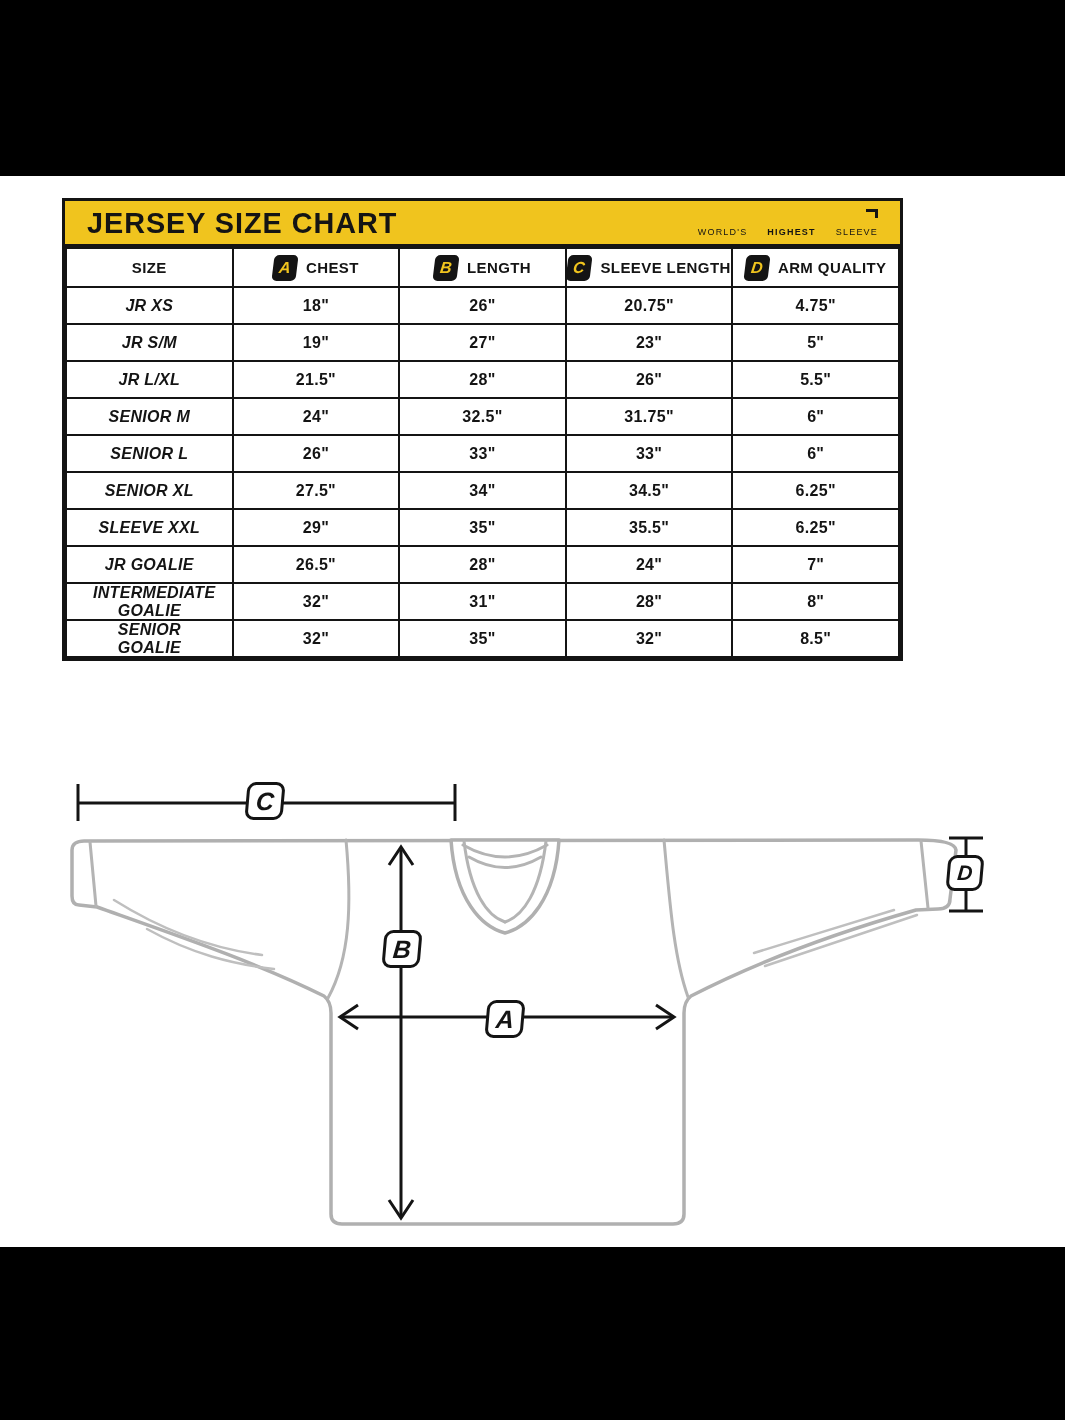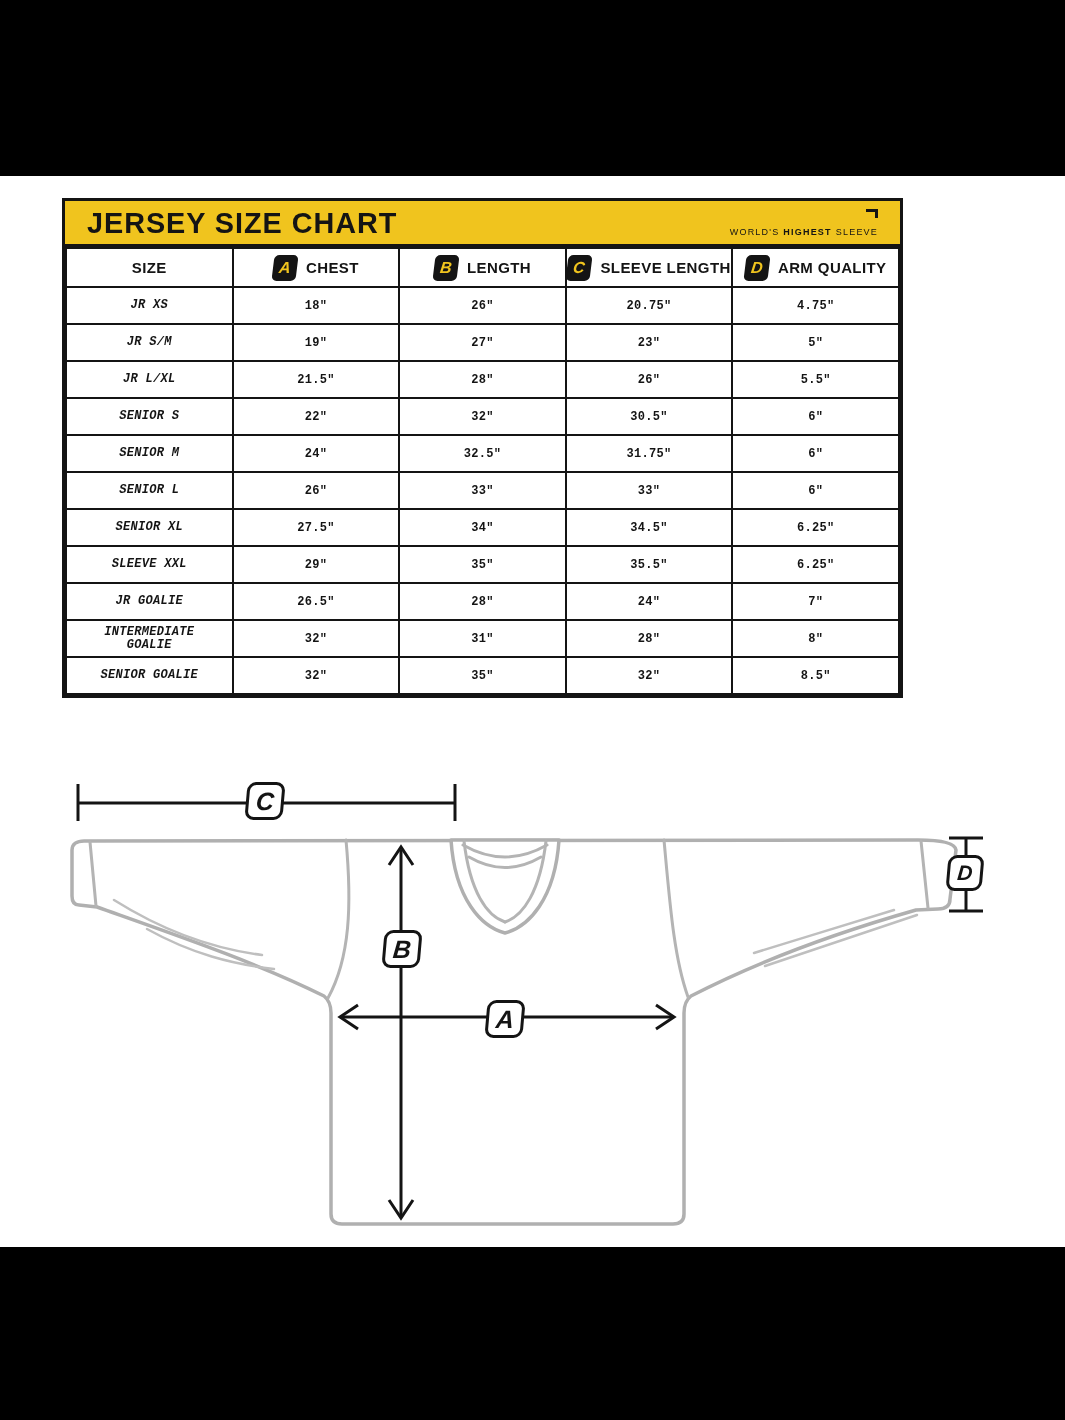--- a/index.html
+++ b/index.html
@@ -8,29 +8,29 @@
   .page { position:relative; width:1065px; height:1420px; background:#000; overflow:hidden; }
   .canvas { position:absolute; left:0; top:176px; width:1065px; height:1071px; background:#fff; }
 
   
   .chart-card { position:absolute; left:62px; top:22px; width:841px; border:3.5px solid #141414; background:#fff; }
   .band { position:relative; height:46px; background:#F0C41E; border-bottom:3px solid #141414; }
   .band-title { position:absolute; left:22px; top:50%; transform:translateY(-50%) scaleX(0.96); transform-origin:left center;
                 font-size:30px; font-weight:900; letter-spacing:1px; color:#141414; white-space:nowrap; }
   .corner-mark { position:absolute; right:22px; top:8px; width:12px; height:9px;
                  border-top:3px solid #141414; border-right:3px solid #141414; }
-  .tagline { position:absolute; right:22px; bottom:7px; display:flex; gap:4px;
+  .tagline { position:absolute; right:22px; bottom:7px; display:flex; gap:20px;
              font-size:9px; letter-spacing:1.2px; color:#141414; }
   .tagline .t-reg { font-weight:500; }
   .tagline .t-bold { font-weight:900; }
 
   table.sizes { width:100%; border-collapse:collapse; table-layout:fixed; }
   table.sizes th, table.sizes td { border:2.5px solid #141414; text-align:center; vertical-align:middle; color:#141414; }
   table.sizes th { height:39px; font-size:15px; font-weight:800; letter-spacing:0.4px; }
-  table.sizes td { height:37px; font-size:12px; font-weight:700; letter-spacing:0.3px;font-family:Liberation Mono, monospace; }
+  table.sizes td { height:37px; font-size:16px; font-weight:700; letter-spacing:0.3px; }
   td.size-cell { font-size:14px; font-weight:800; font-style:italic; line-height:1.08; padding:0 26px; }
   .th-inner { display:inline-flex; align-items:center; justify-content:center; gap:9px; }
   .hdr-badge { display:inline-flex; align-items:center; justify-content:center; width:24px; height:26px;
                background:#141414; border-radius:5px; transform:skewX(-7deg);
                color:#F0C41E; font-size:16px; font-weight:800; font-style:italic; }
 
   
   .diagram-svg { position:absolute; left:0; top:594px; width:1065px; height:477px; }
   .dim-badge { position:absolute; display:flex; align-items:center; justify-content:center;
                width:38px; height:38px; background:#fff; border:3px solid #141414; border-radius:9px;
@@ -97,27 +97,20 @@
             <td>5"</td>
           </tr>
           <tr>
             <td class="size-cell">JR L/XL</td>
             <td>21.5"</td>
             <td>28"</td>
             <td>26"</td>
             <td>5.5"</td>
           </tr>
           <tr>
-            <td class="size-cell">SENIOR S</td>
-            <td>22"</td>
-            <td>32"</td>
-            <td>30.5"</td>
-            <td>6"</td>
-          </tr>
-          <tr>
             <td class="size-cell">SENIOR M</td>
             <td>24"</td>
             <td>32.5"</td>
             <td>31.75"</td>
             <td>6"</td>
           </tr>
           <tr>
             <td class="size-cell">SENIOR L</td>
             <td>26"</td>
             <td>33"</td>

